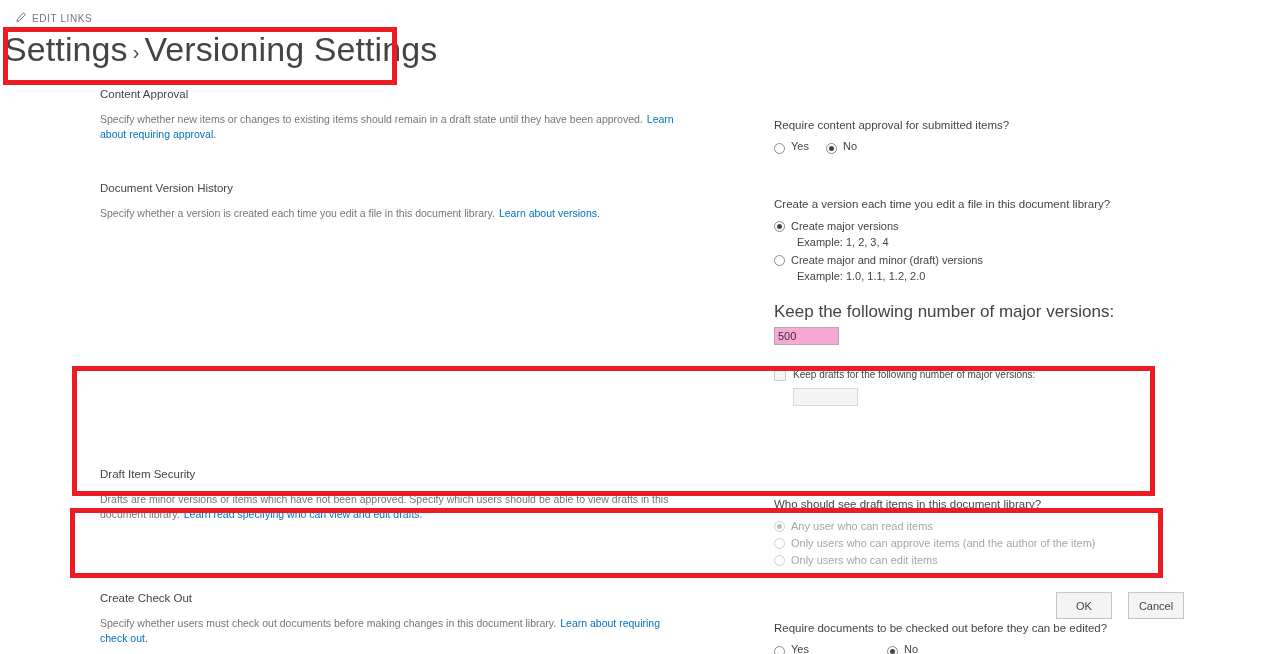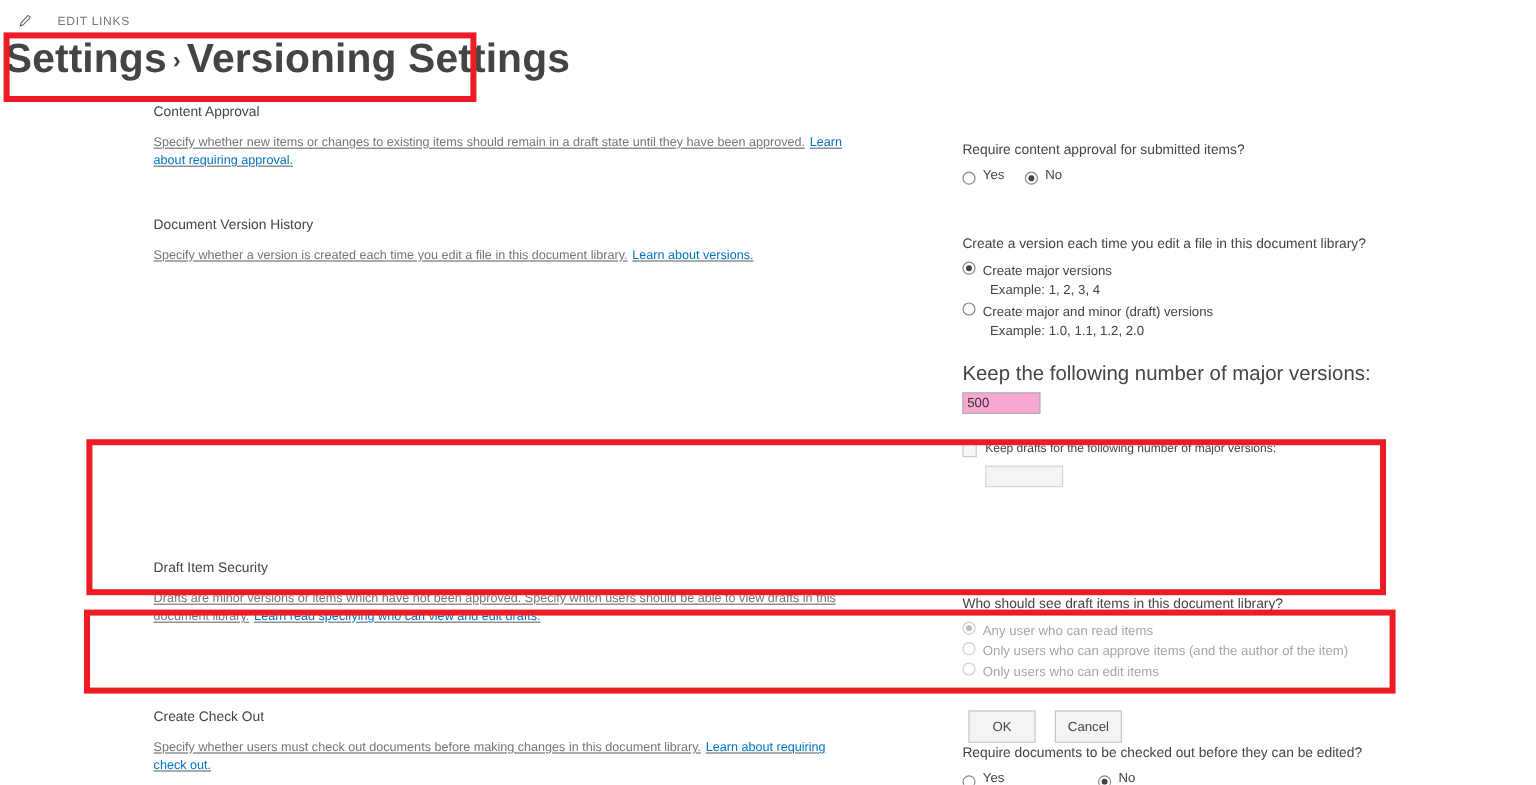--- a/index.html
+++ b/index.html
@@ -16,21 +16,21 @@
     overflow: hidden;
   }
 
   
   .edit-links {
     position: absolute;
     left: 14px;
     top: 11px;
     display: flex;
     align-items: center;
-    gap: 22px;
+    gap: 6px;
     height: 14px;
   }
   .pencil-icon {
     display: block;
     width: 12px;
     height: 12px;
     color: #666666;
   }
   .edit-links-label {
     font-size: 10px;
@@ -39,21 +39,21 @@
     text-transform: uppercase;
     white-space: nowrap;
   }
 
   
   .page-title {
     position: absolute;
     left: 4px;
     top: 30px;
     font-size: 34px;
-    font-weight: 700;
+    font-weight: 400;
     color: #444444;
     white-space: nowrap;
     letter-spacing: 0.1px;
   }
   .title-sep {
     font-size: 20px;
     vertical-align: middle;
     padding: 0 5px;
     color: #444444;
   }
@@ -62,21 +62,20 @@
   .form-area {
     position: absolute;
     left: 0;
     top: 88px;
     width: 1280px;
   }
   .section {
     position: relative;
     display: flex;
     align-items: flex-start;
-    margin-left: 28px;
   }
   .section-left {
     width: 690px;
     padding-left: 100px;
     box-sizing: border-box;
   }
   .section-right {
     width: 500px;
     padding-left: 84px;
     box-sizing: border-box;
@@ -86,21 +85,20 @@
     color: #444444;
     margin: 0 0 12px 0;
     font-weight: 400;
   }
   .section-desc {
     font-size: 10.5px;
     color: #767676;
     line-height: 15px;
     margin: 0;
     max-width: 625px;
-    text-decoration: underline;
   }
   .inline-link {
     color: #0072c6;
     text-decoration: none;
     margin-left: 4px;
   }
 
   .question {
     font-size: 11.5px;
     color: #444444;
@@ -148,21 +146,21 @@
   .radio.disabled {
     border-color: #cfcfcf;
   }
   .radio.disabled.checked::after {
     background: #bdbdbd;
   }
   .radio-opt.disabled { color: #a6a6a6; }
 
   .stacked-opt {
     display: flex;
-    align-items: flex-start;
+    align-items: center;
     gap: 6px;
     font-size: 11px;
     color: #444444;
     line-height: 16px;
     margin-bottom: 1px;
   }
   .example-line {
     font-size: 11px;
     color: #444444;
     margin: 0 0 2px 23px;
@@ -213,21 +211,21 @@
   }
   .sub-input-wrap {
     margin: 5px 0 0 19px;
   }
 
   
   .button-bar {
     position: absolute;
     left: 0;
     top: 592px;
-    width: 935px;
+    width: 1184px;
     display: flex;
     justify-content: flex-end;
     gap: 16px;
   }
   .btn {
     width: 56px;
     height: 27px;
     border: 1px solid #c7c7c7;
     background: #f4f4f4;
     font-family: "Liberation Sans", sans-serif;

